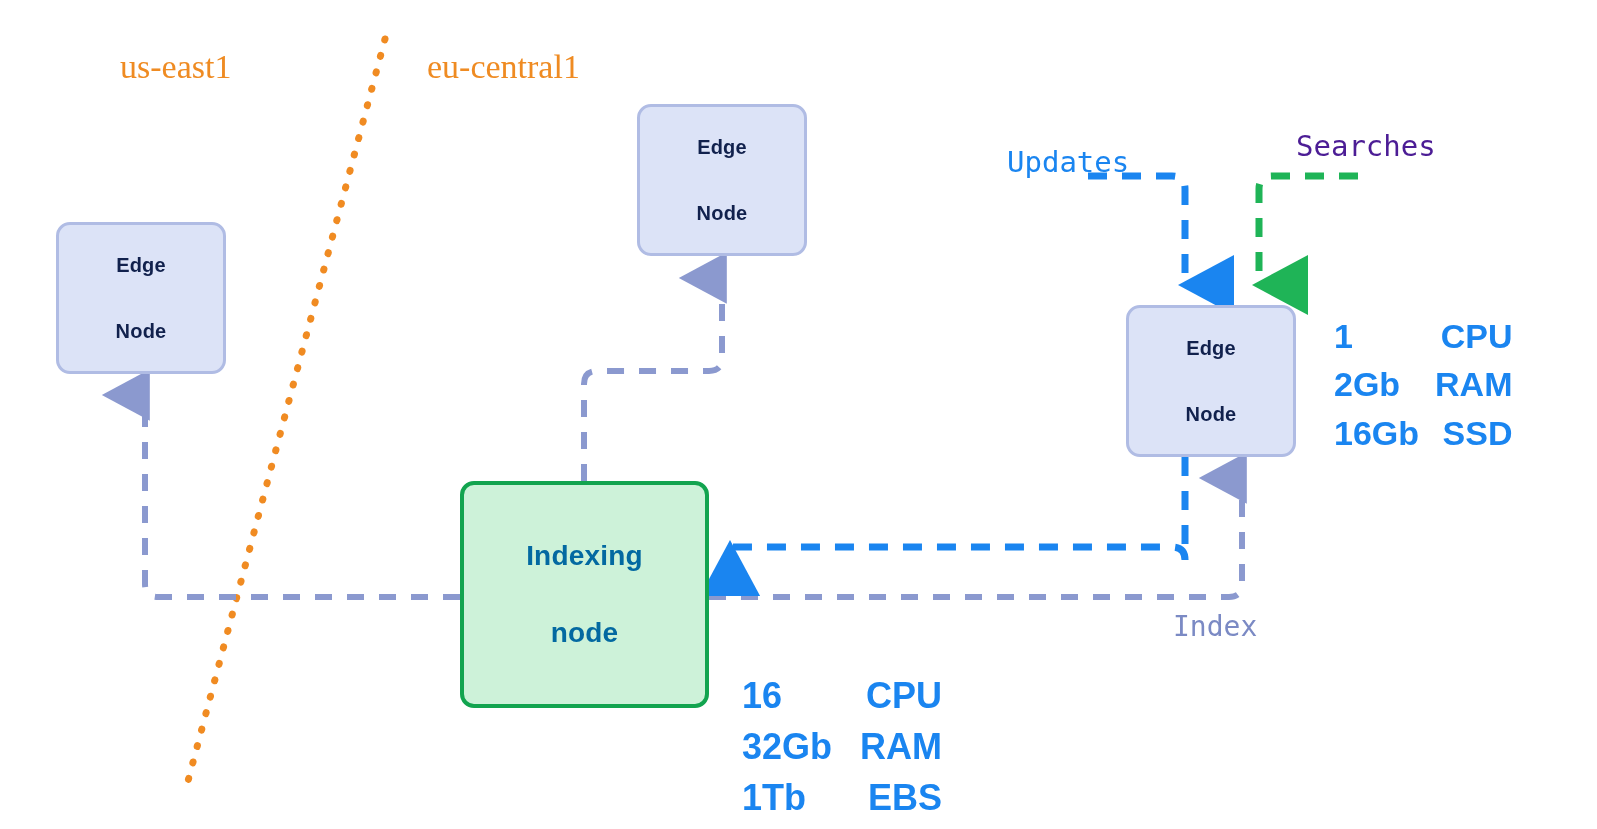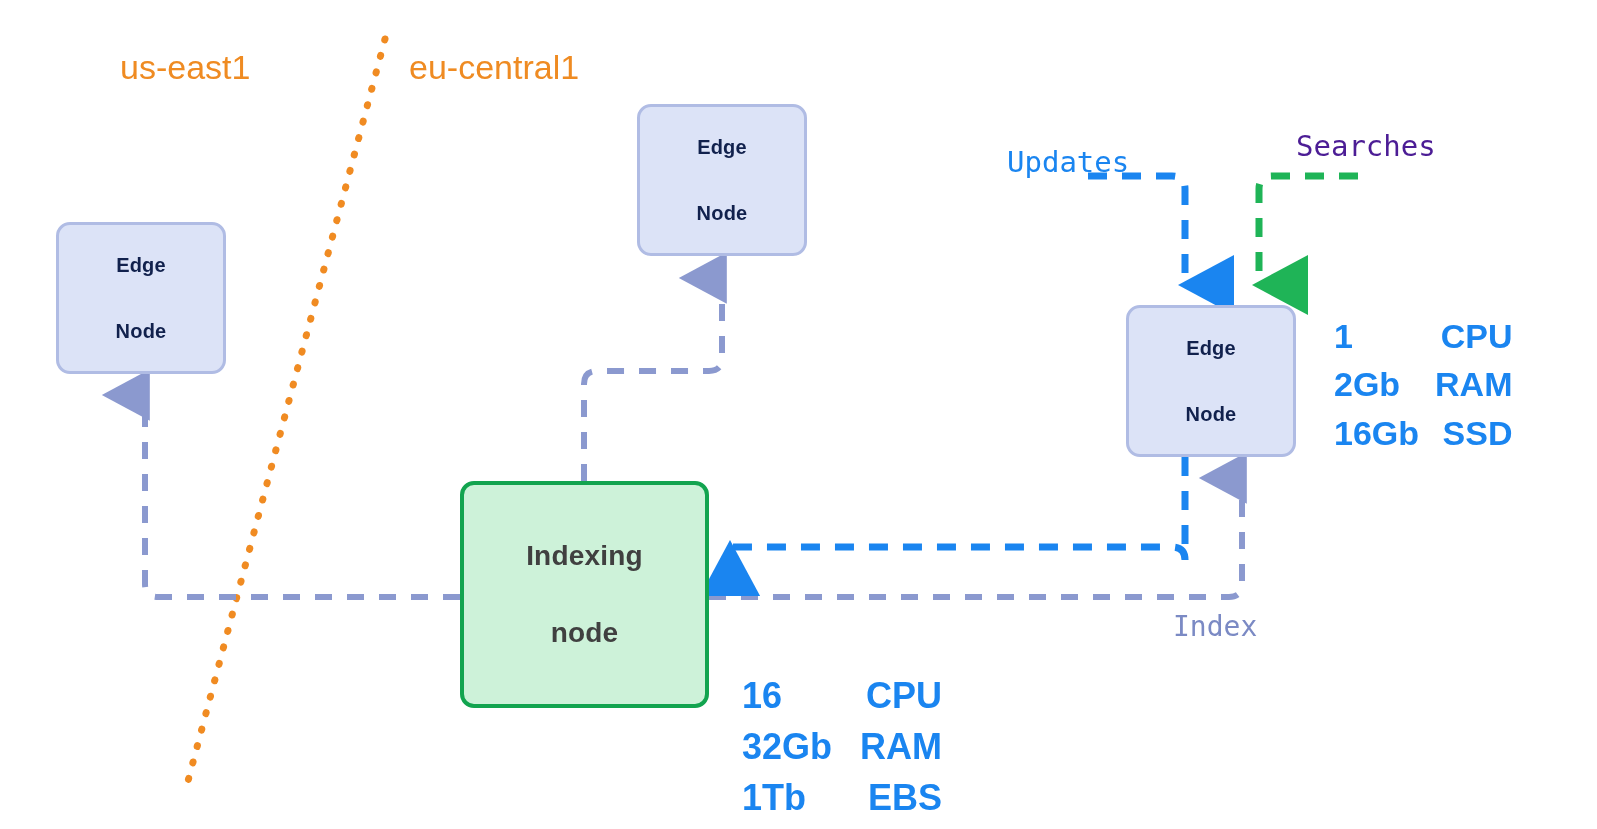--- a/index.html
+++ b/index.html
@@ -38,21 +38,21 @@
     gap: 37px;
   }
   .node-edge {
     background: #dce3f7;
     border: 3px solid #b0bce4;
     color: #11214d;
   }
   .node-index {
     background: #cdf2d9;
     border: 4px solid #12a44f;
-    color: #404040;
+    color: #0369a1;
   }
   .node-line {
     font-weight: bold;
     line-height: 1.42;
     text-align: center;
   }
   .node-edge .node-line {
     font-size: 20px;
     letter-spacing: 0.2px;
   }
@@ -63,28 +63,28 @@
 
   
   #edge-node-us-east1 { left: 56px;   top: 222px; width: 170px; height: 152px; }
   #edge-node-eu-top   { left: 637px;  top: 104px; width: 170px; height: 152px; }
   #edge-node-eu-right { left: 1126px; top: 305px; width: 170px; height: 152px; }
   #indexing-node      { left: 460px;  top: 481px; width: 249px; height: 227px; }
 
   
   .region-label {
     position: absolute;
-    font-family: Liberation Sans, sans-serif;
+    font-family: Liberation Serif, serif;
     font-size: 34px;
     color: #ef8b22;
     white-space: nowrap;
     letter-spacing: 0px;
   }
   #region-us-east1    { left: 120px; top: 48px; }
-  #region-eu-central1 { left: 409px; top: 48px; }
+  #region-eu-central1 { left: 427px; top: 48px; }
 
   
   .flow-label {
     position: absolute;
     font-family: "DejaVu Sans Mono", "Liberation Mono", monospace;
     font-size: 29px;
     white-space: nowrap;
   }
   #label-updates  { left: 1007px; top: 129px; color: #1a85f0; margin-top: 16px; }
   #label-searches { left: 1296px; top: 129px; color: #4c1d95; }

